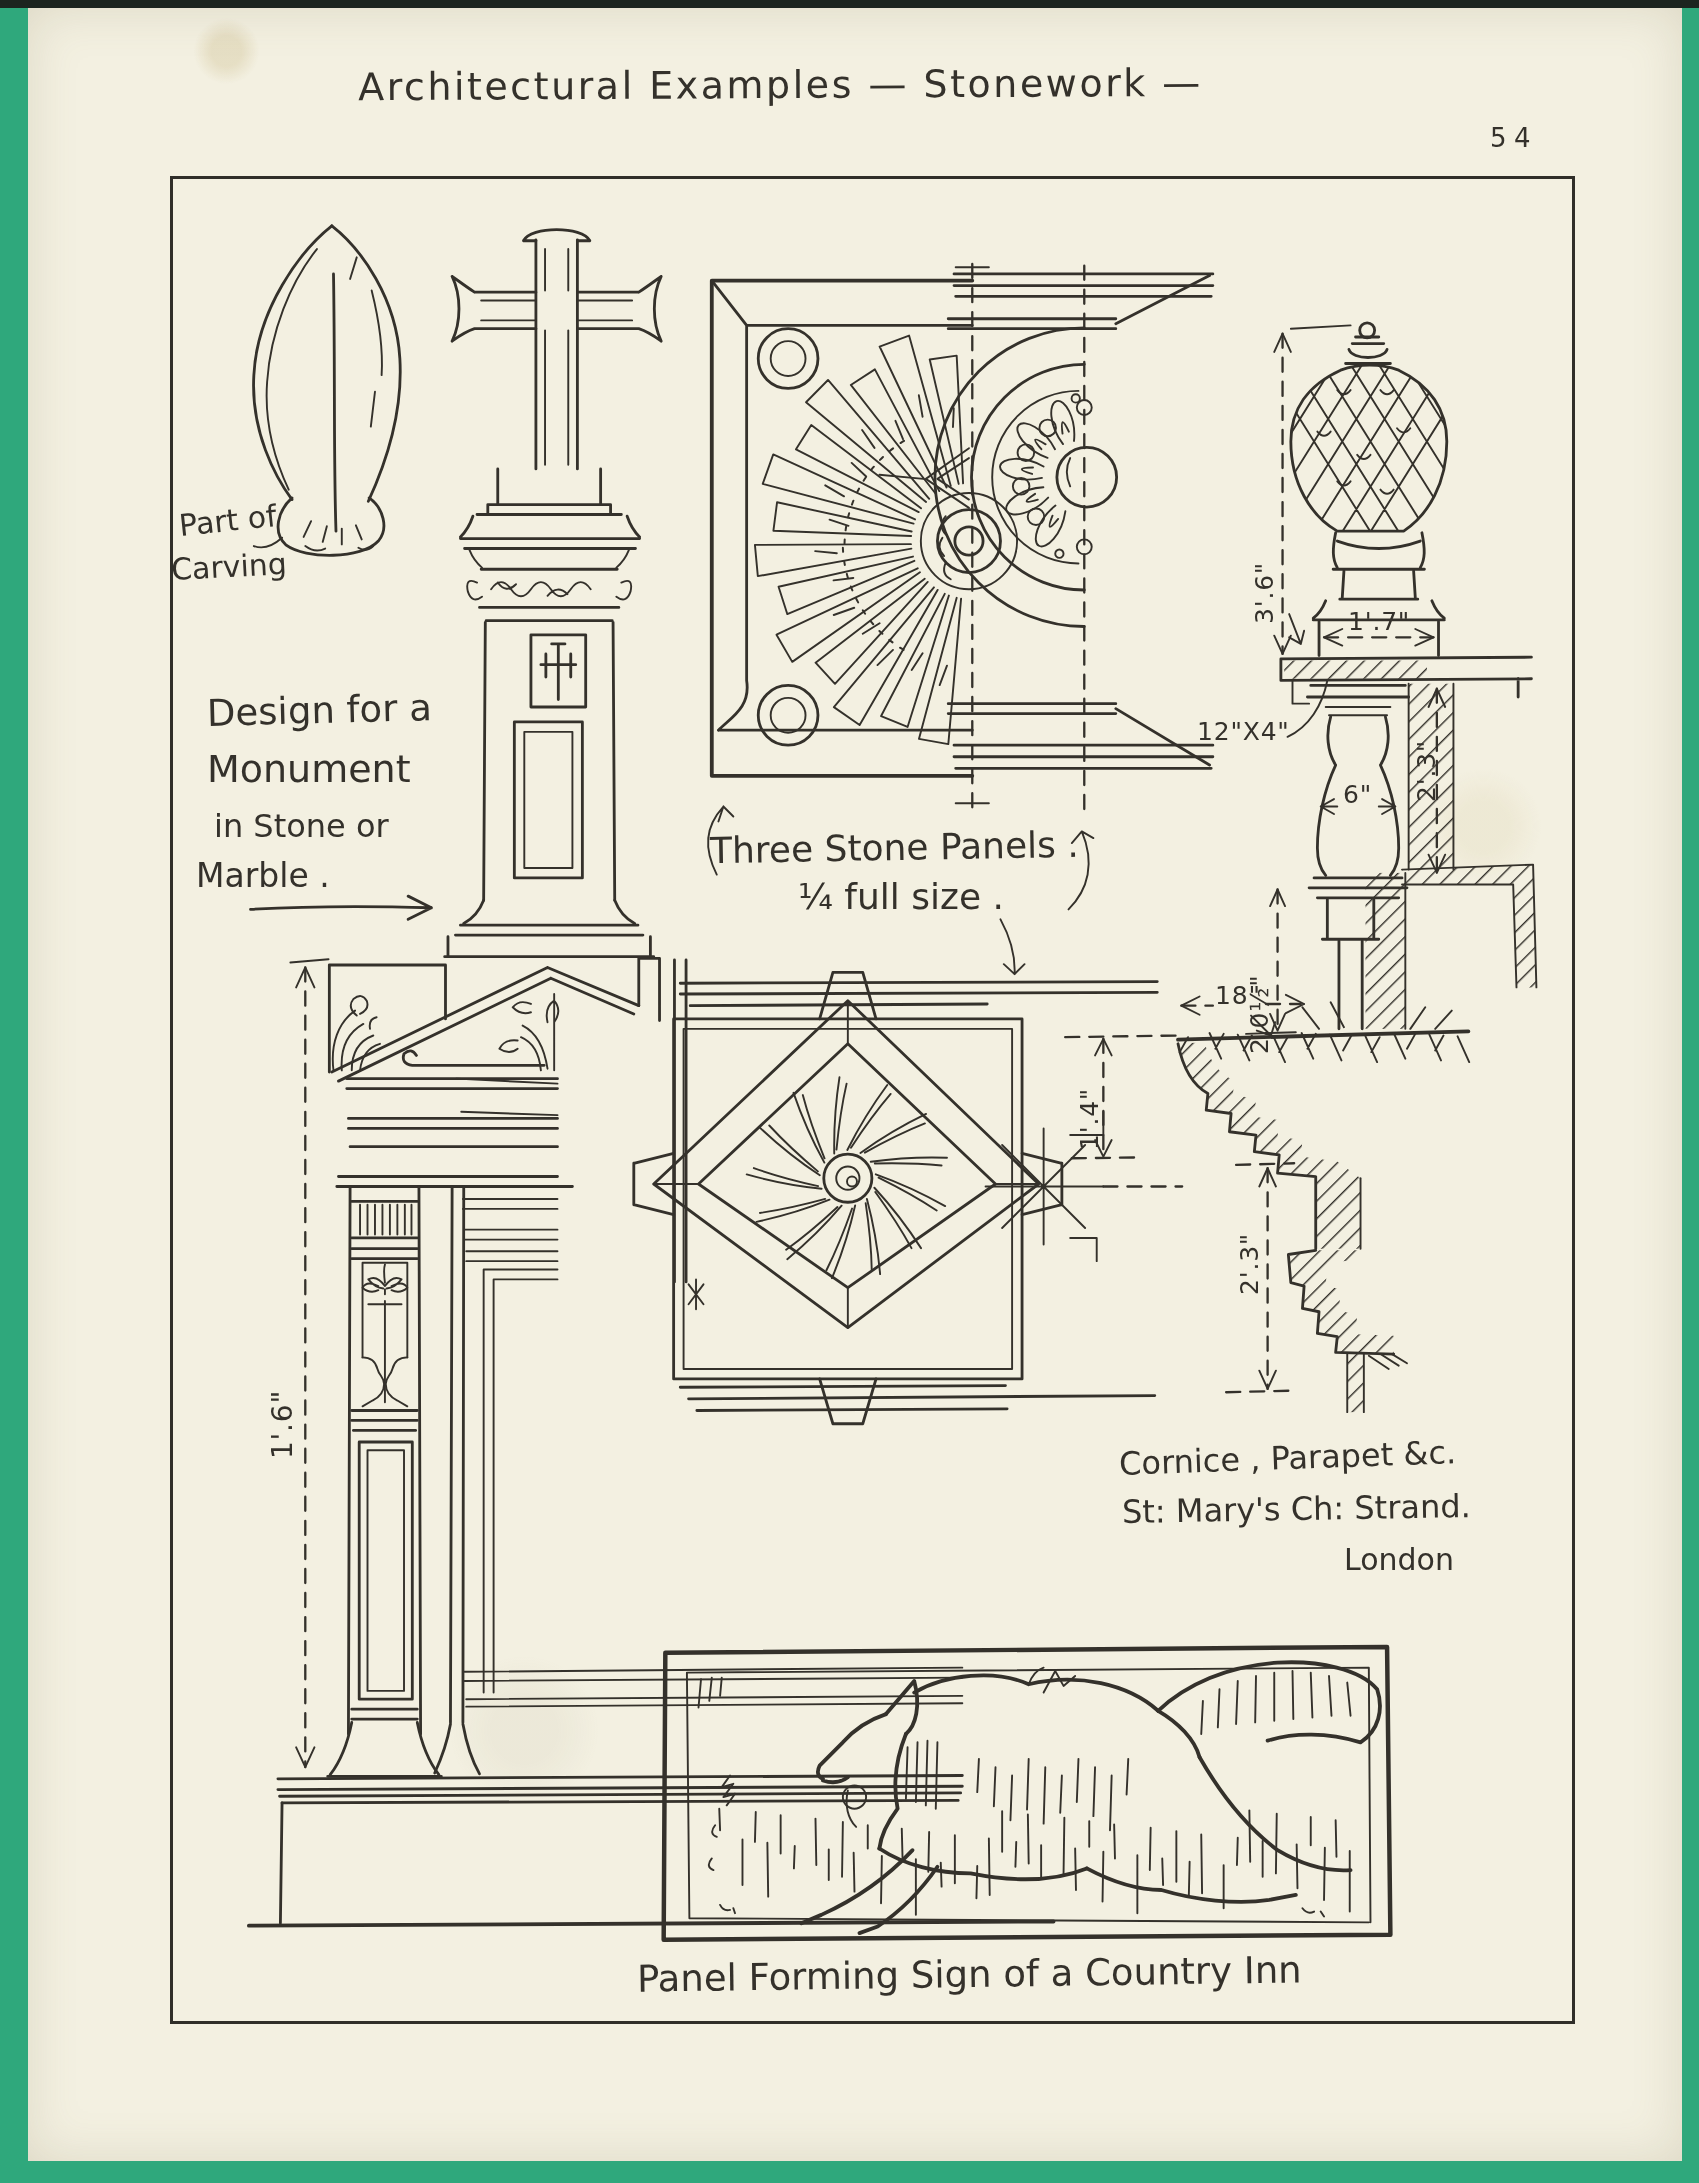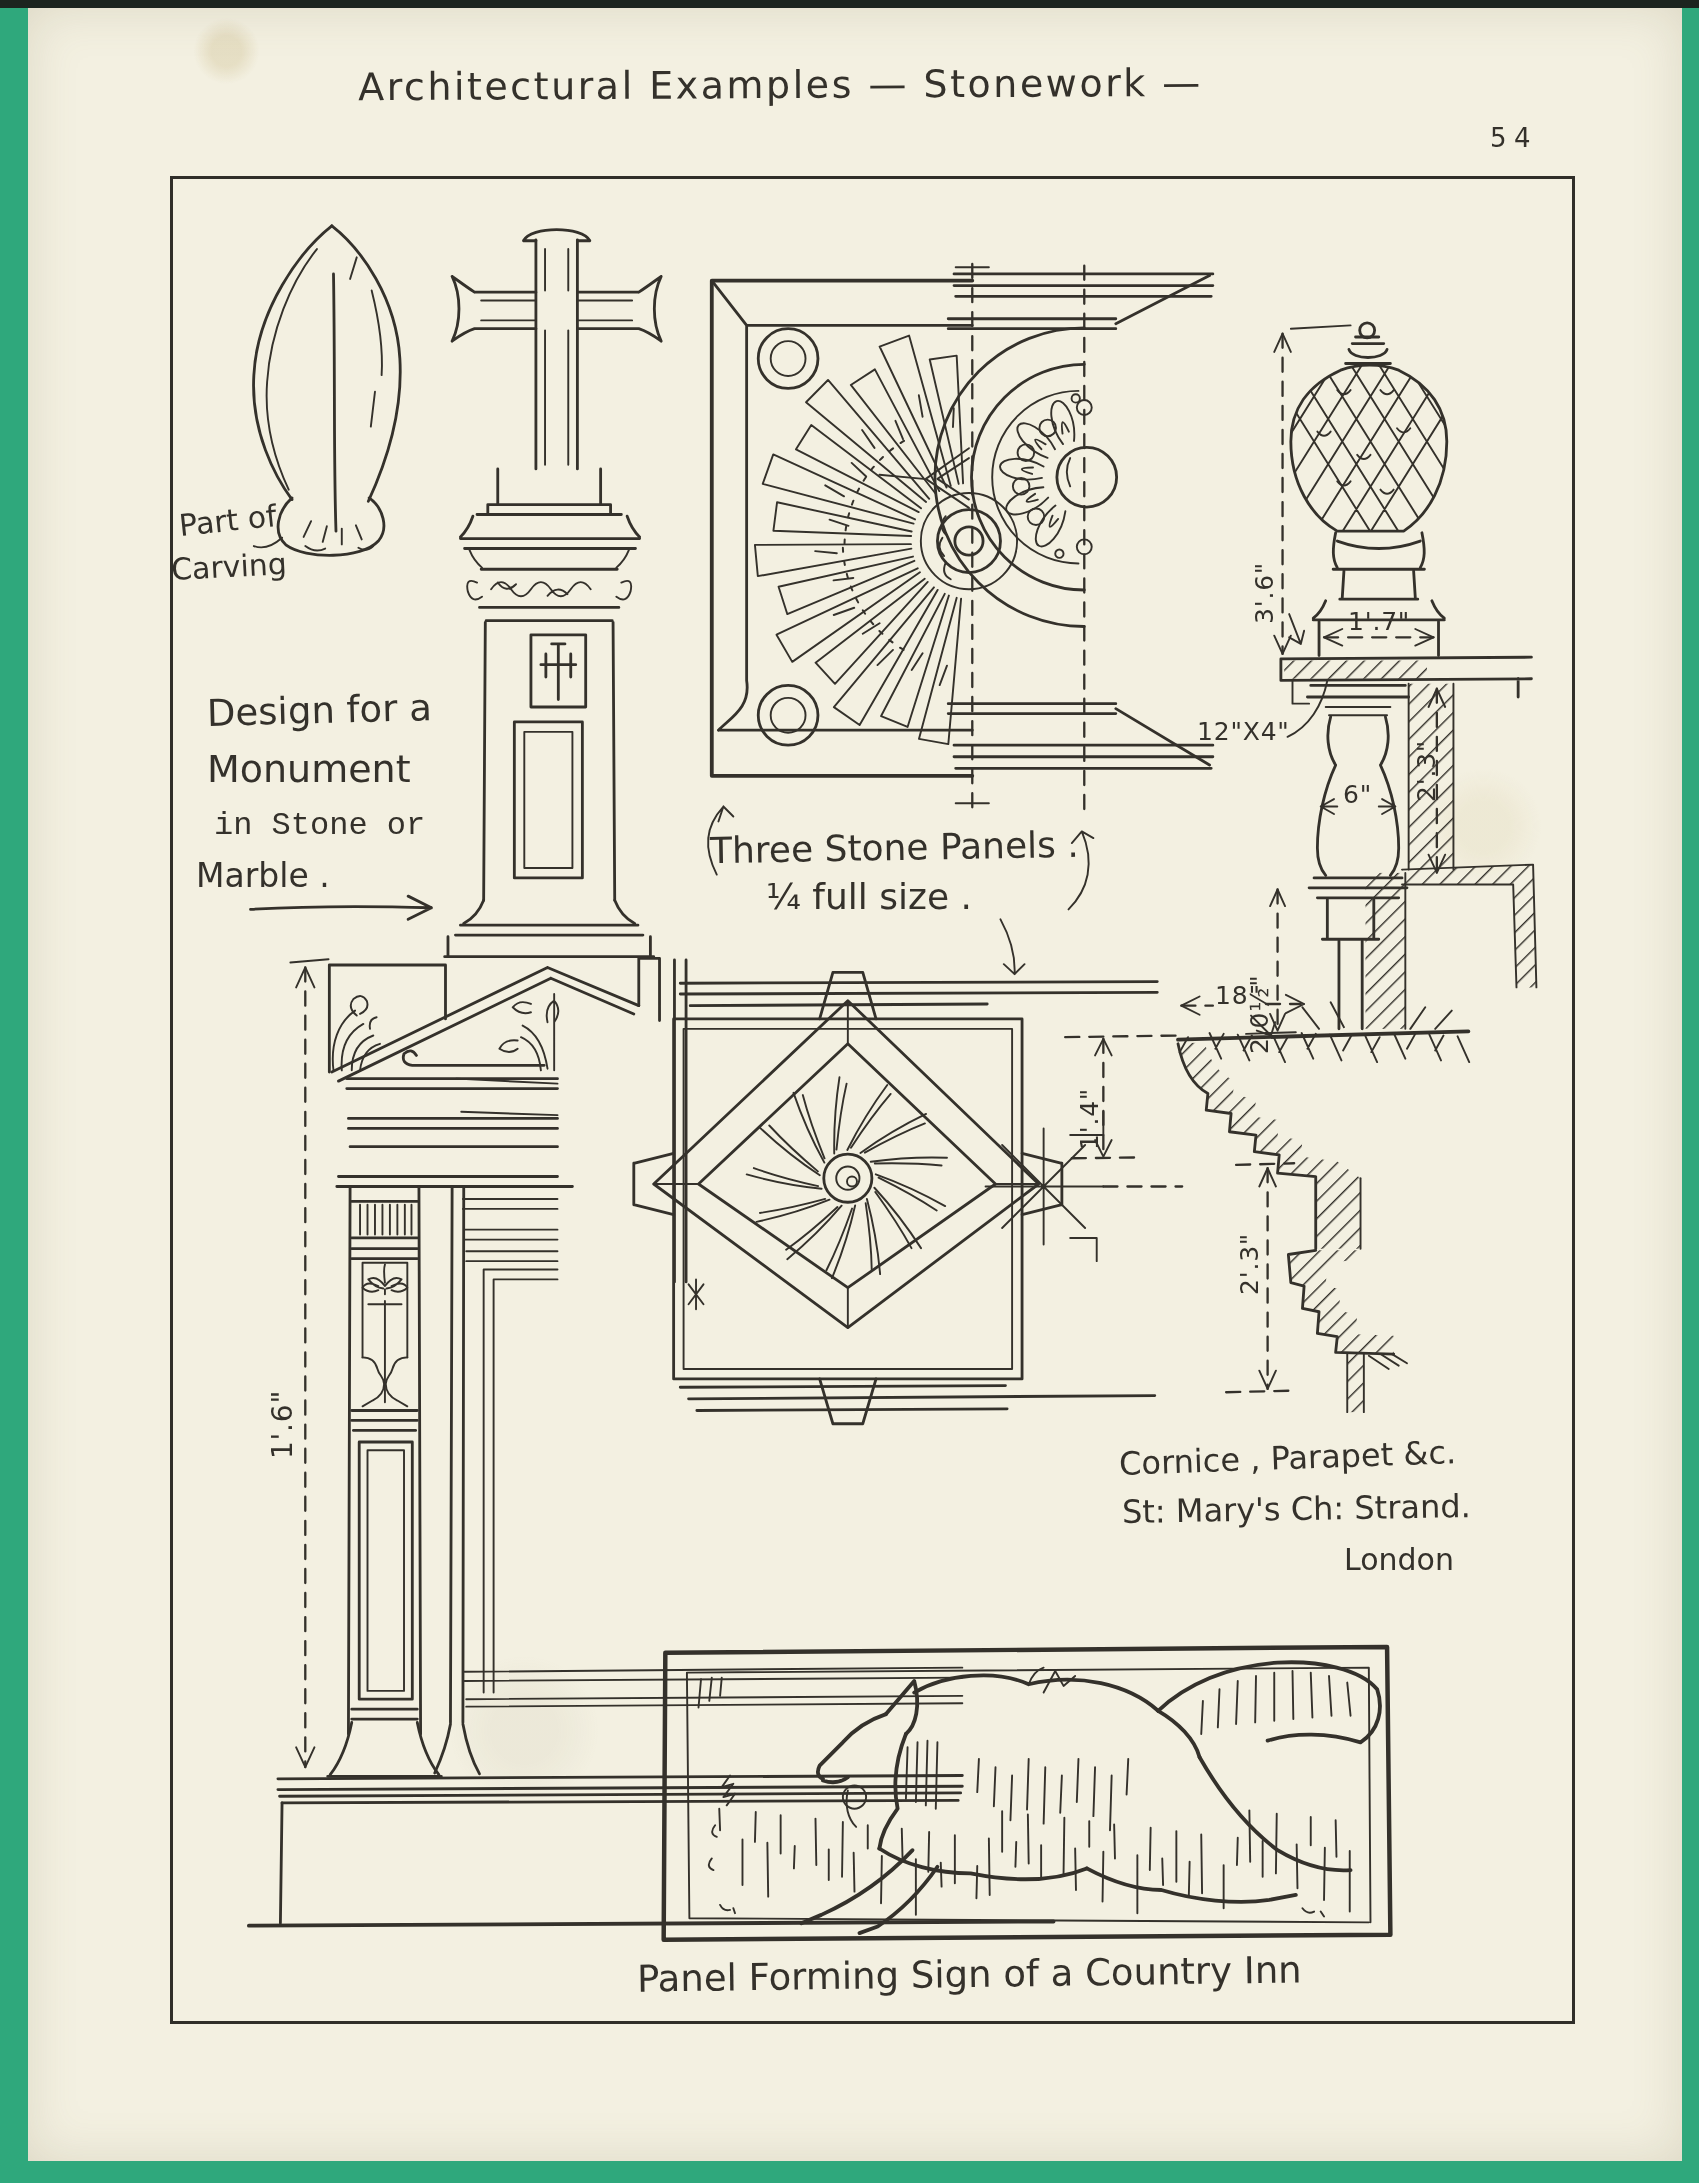--- a/index.html
+++ b/index.html
@@ -42,25 +42,25 @@
 <div id="plate-frame"></div>
 
 <div class="txt" style="left:349px;top:63px;width:863px;text-align:center;font-size:38px;letter-spacing:2.5px;transform:rotate(-.3deg);">Architectural Examples — Stonework —</div>
 <div class="txt" style="left:1490px;top:123px;font-size:26px;letter-spacing:7.5px;">54</div>
 
 <div class="txt" style="left:179px;top:503px;font-size:30px;transform:rotate(-6deg);">Part of</div>
 <div class="txt" style="left:171px;top:549px;font-size:30px;transform:rotate(-3deg);">Carving</div>
 
 <div class="txt" style="left:207px;top:689px;font-size:37px;transform:rotate(-1.5deg);">Design for a</div>
 <div class="txt" style="left:207px;top:747px;font-size:38px;">Monument</div>
-<div class="txt" style="left:214px;top:807px;font-size:32px;font-family:Liberation Mono, monospace;">in Stone or</div>
+<div class="txt" style="left:214px;top:807px;font-size:32px;">in Stone or</div>
 <div class="txt" style="left:196px;top:856px;font-size:33px;">Marble .</div>
 
 <div class="txt" style="left:710px;top:827px;font-size:36px;transform:rotate(-1deg);">Three Stone Panels .</div>
-<div class="txt" style="left:766px;top:876px;font-size:36px;">¼ full size .</div>
+<div class="txt" style="left:798px;top:876px;font-size:36px;">¼ full size .</div>
 
 <div class="txt" style="left:1119px;top:1439px;font-size:32px;transform:rotate(-2deg);">Cornice , Parapet &amp;c.</div>
 <div class="txt" style="left:1122px;top:1490px;font-size:32px;transform:rotate(-1deg);">St: Mary's Ch: Strand.</div>
 <div class="txt" style="left:1344px;top:1542px;font-size:30px;">London</div>
 
 <div class="txt" style="left:637px;top:1953px;font-size:37px;transform:rotate(-.8deg);">Panel Forming Sign of a Country Inn</div>
 
 <div class="txt dim rot" style="left:1250px;top:624px;">3'.6"</div>
 <div class="txt dim" style="left:1348px;top:607px;">1'.7"</div>
 <div class="txt dim" style="left:1197px;top:717px;">12"X4"</div>

